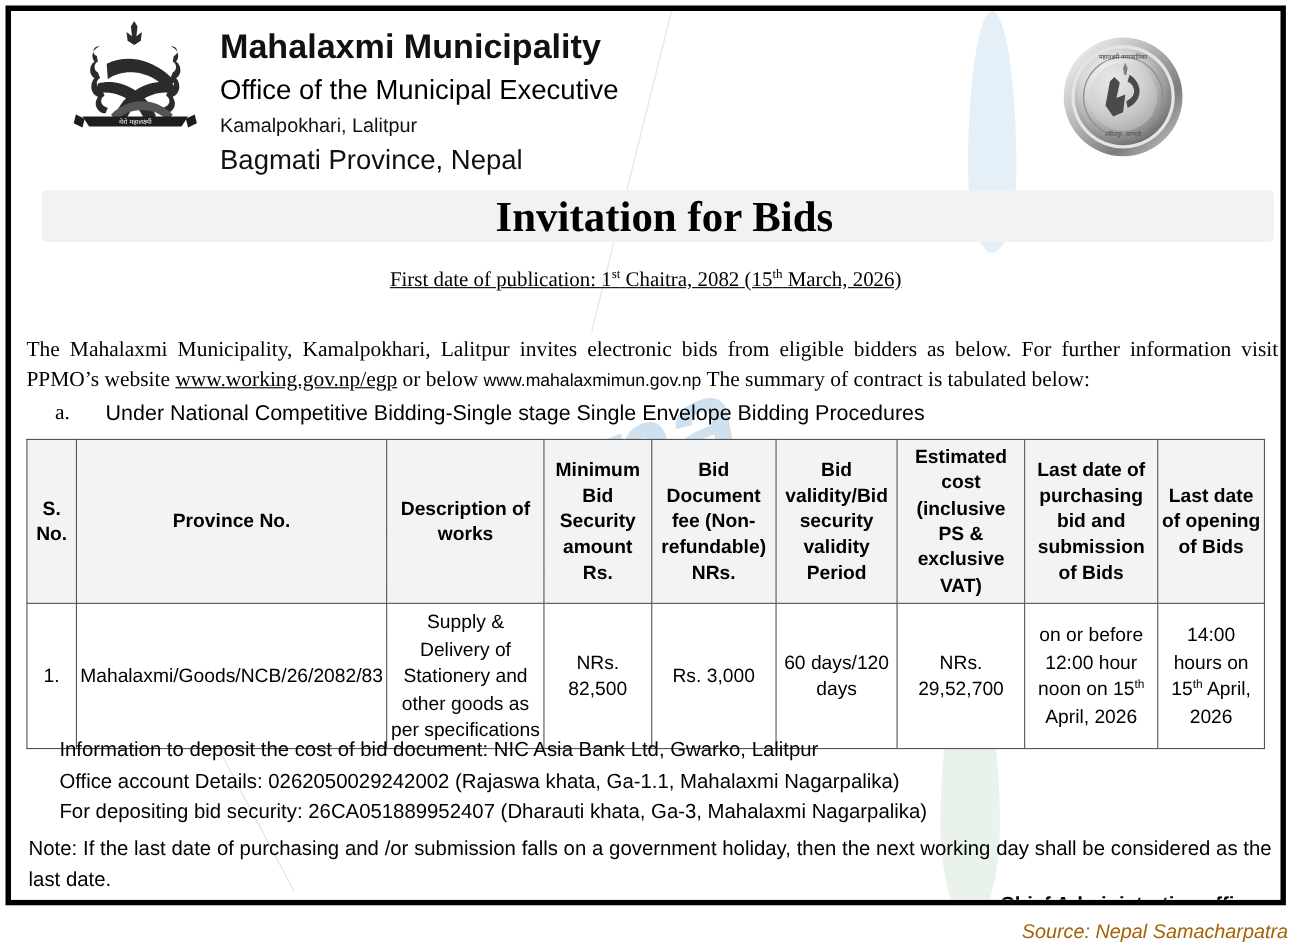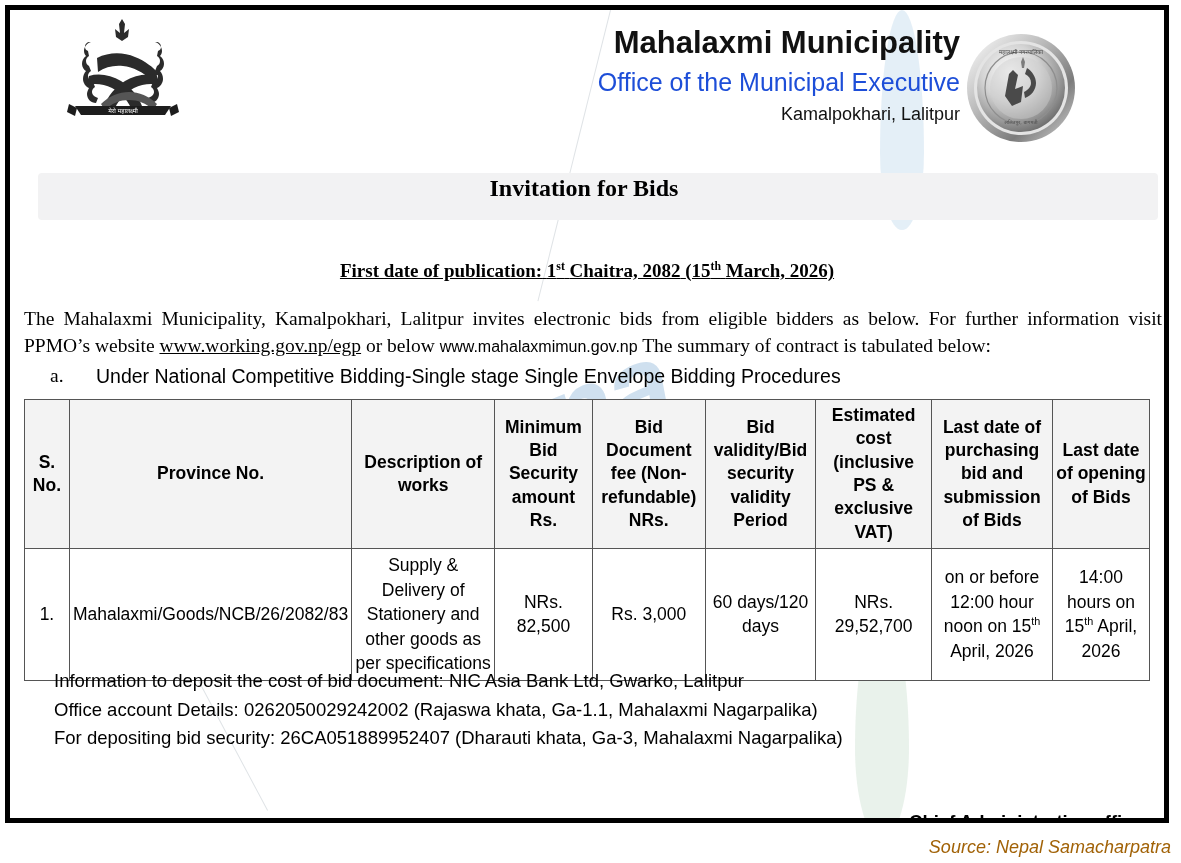--- a/index.html
+++ b/index.html
@@ -113,33 +113,33 @@
   }
   #emblem-right {
     position: absolute;
     left: 955px; top: 22px;
     width: 112px; height: 112px;
   }
   #header-text {
     position: absolute;
     left: 190px; top: 14px;
     width: 760px;
-    text-align: right;
+    text-align: left;
   }
   .org-title {
     font-family: "Liberation Sans", sans-serif;
     font-weight: bold;
     font-size: 31px;
     color: #111;
     line-height: 1.25;
   }
   .org-line2 {
     font-family: "Liberation Sans", sans-serif;
     font-size: 25px;
-    color: #1d4ed8;
+    color: #000000;
     line-height: 1.35;
     margin-top: 3px;
   }
   .org-line3 {
     font-family: "Liberation Sans", sans-serif;
     font-size: 18px;
     color: #111;
     line-height: 1.4;
     margin-top: 2px;
   }
@@ -155,38 +155,38 @@
   #title-band {
     position: absolute;
     left: 28px; top: 163px;
     width: 1120px; height: 47px;
     background: #f2f2f3;
     border-radius: 4px;
     z-index: 1;
   }
   #doc-title {
     position: absolute;
-    left: 14px; top: 165px;
+    left: 34px; top: 165px;
     width: 1120px;
     text-align: center;
     font-family: "Liberation Serif", serif;
     font-weight: bold;
-    font-size: 24px;
+    font-size: 39px;
     color: #000;
     z-index: 2;
   }
 
   
   #pub-date {
     position: absolute;
-    left: 0; top: 250px;
+    left: 0; top: 234px;
     width: 1154px;
     text-align: center;
     font-family: "Liberation Serif", serif;
-    font-weight: bold;
+    font-weight: normal;
     font-size: 19px;
     color: #000;
     z-index: 2;
   }
   #pub-date .u { text-decoration: underline; }
   sup { font-size: 0.62em; vertical-align: super; line-height: 0; }
 
   
   #intro {
     position: absolute;
@@ -373,20 +373,21 @@
           </g>
           <text x="56" y="22" font-size="5.5" fill="#3d3d3d" text-anchor="middle" font-family="DejaVu Sans">महालक्ष्मी नगरपालिका</text>
           <text x="56" y="92" font-size="5" fill="#4a4a4a" text-anchor="middle" font-family="DejaVu Sans">ललितपुर, बागमती</text>
         </svg>
       </div>
 
       <div id="header-text">
         <div class="org-title">Mahalaxmi Municipality</div>
         <div class="org-line2">Office of the Municipal Executive</div>
         <div class="org-line3">Kamalpokhari, Lalitpur</div>
+        <div class="org-line4">Bagmati Province, Nepal</div>
       </div>
     </div>
 
     <div id="title-band"></div>
     <div id="doc-title">Invitation for Bids</div>
 
     <div id="pub-date">
       <span class="u">
         <span>First date of publication:</span>
         <span>1</span><sup>st</sup>
@@ -430,20 +431,21 @@
           <td><span>on or before 12:00 hour noon on 15</span><sup>th</sup><span> April, 2026</span></td>
           <td><span>14:00 hours on 15</span><sup>th</sup><span> April, 2026</span></td>
         </tr>
       </tbody>
     </table>
 
     <div id="footer-info">
       <div class="fline">Information to deposit the cost of bid document: NIC Asia Bank Ltd, Gwarko, Lalitpur</div>
       <div class="fline">Office account Details: 0262050029242002 (Rajaswa khata, Ga-1.1, Mahalaxmi Nagarpalika)</div>
       <div class="fline">For depositing bid security: 26CA051889952407 (Dharauti khata, Ga-3, Mahalaxmi Nagarpalika)</div>
+      <div class="note">Note: If the last date of purchasing and /or submission falls on a government holiday, then the next working day shall be considered as the last date.</div>
     </div>
 
     <div id="signature">Chief Administrative officer</div>
 
   </div>
 </div>
 
 <div id="source-credit">Source: Nepal Samacharpatra</div>
 
 </body></html>

